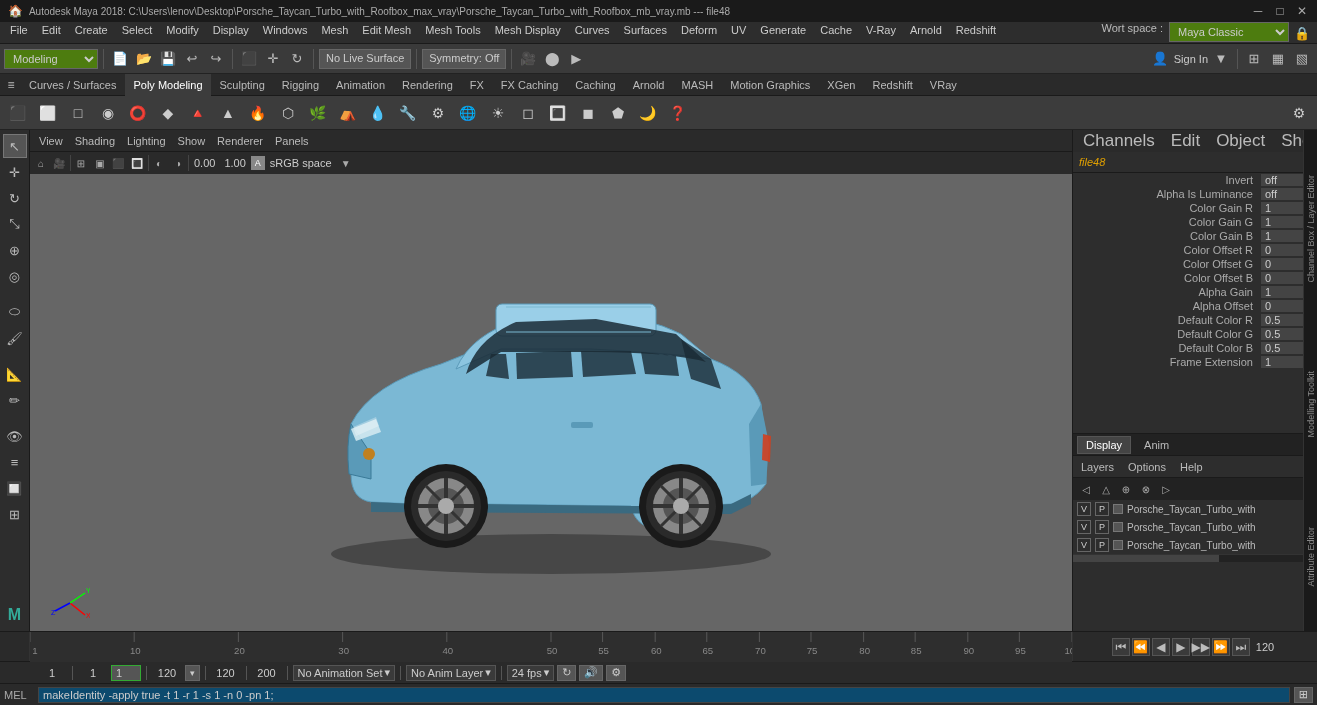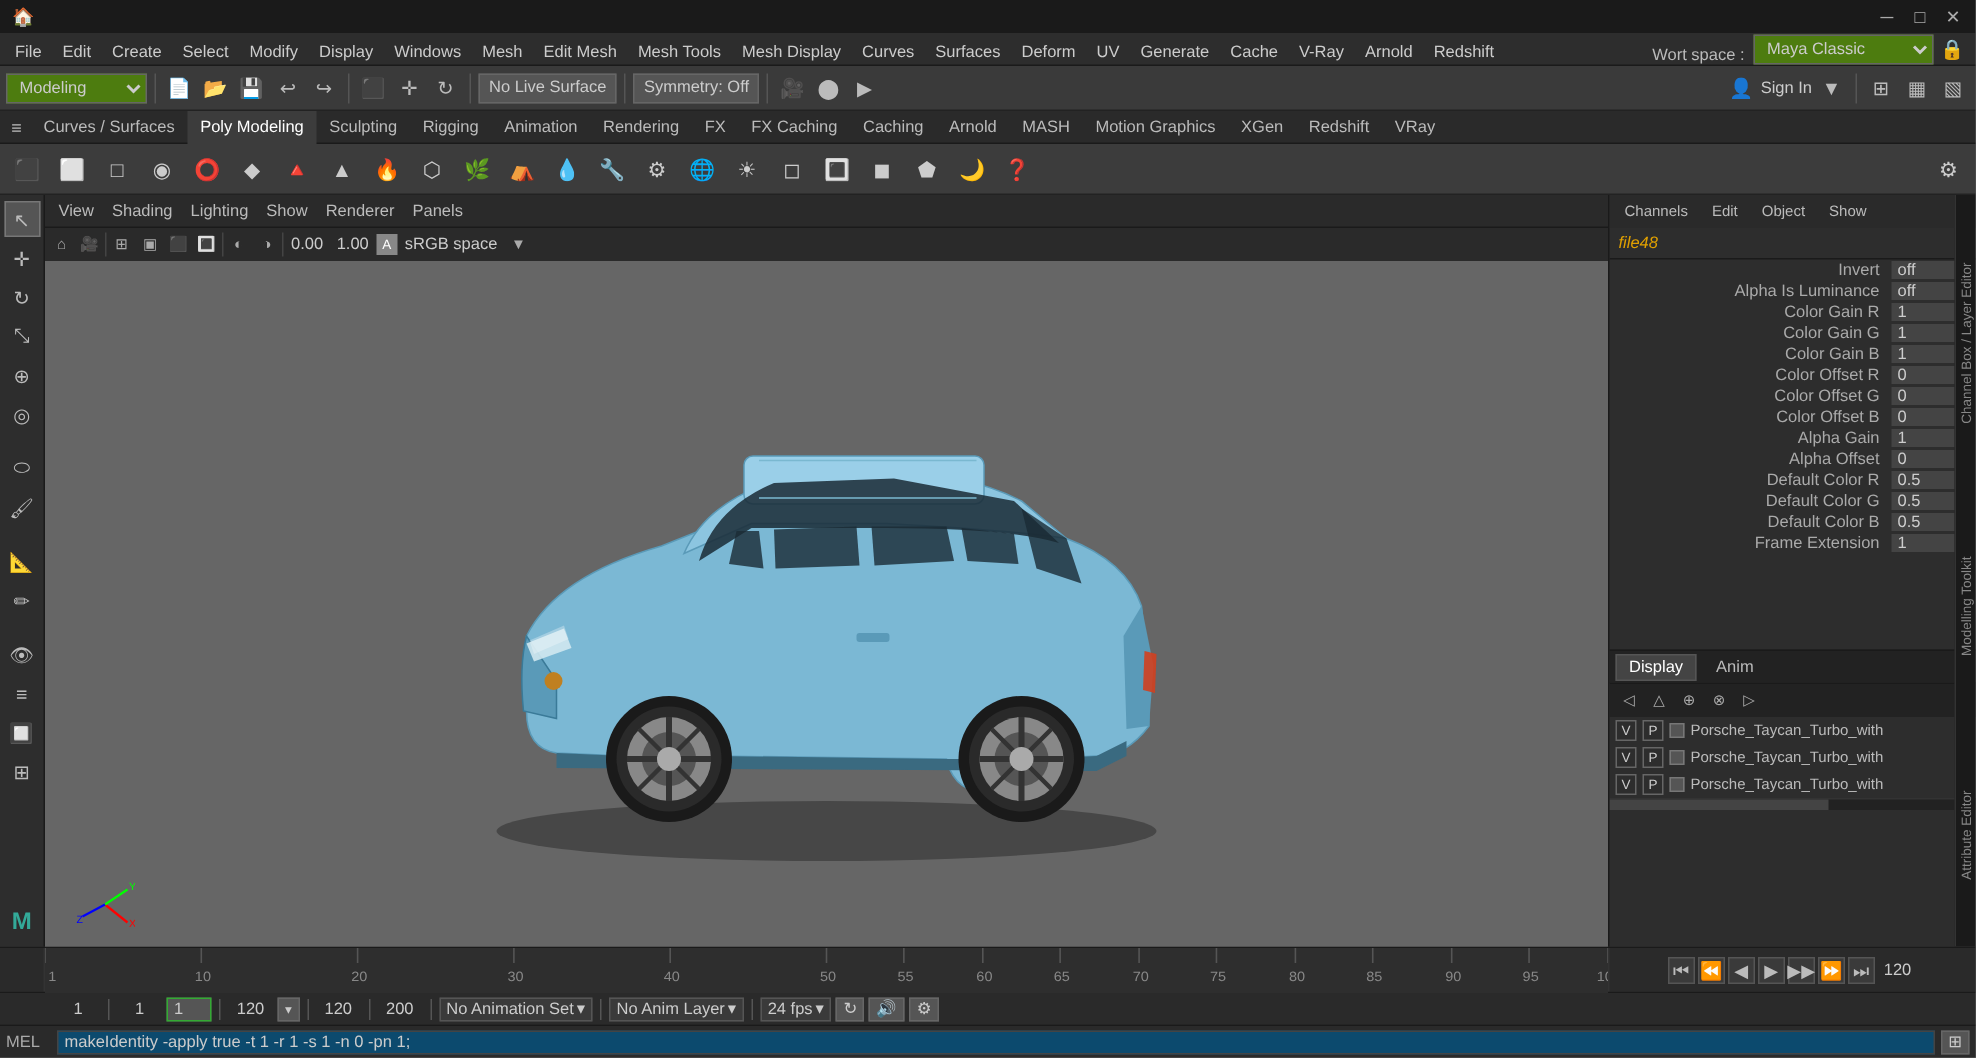--- a/index.html
+++ b/index.html
@@ -5,21 +5,21 @@
     * { margin: 0; padding: 0; box-sizing: border-box; }
     body { width: 1317px; height: 705px; background: #3c3c3c; font-family: Arial, sans-serif; font-size: 11px; color: #ccc; overflow: hidden; }
     
     
     #titlebar { height: 22px; background: #1a1a1a; display: flex; align-items: center; justify-content: space-between; padding: 0 8px; color: #aaa; font-size: 11px; }
     #titlebar-left { display: flex; align-items: center; gap: 6px; }
     #titlebar-right { display: flex; gap: 8px; }
     .tb-btn { width: 14px; height: 14px; display: flex; align-items: center; justify-content: center; cursor: pointer; color: #aaa; font-size: 12px; }
 
     
-    #menubar { height: 22px; background: #2d2d2d; display: flex; align-items: flex-end; padding: 0 4px; gap: 2px; border-bottom: 1px solid #1a1a1a; }
+    #menubar { height: 22px; background: #2d2d2d; display: flex; align-items: flex-start; padding: 0 4px; gap: 2px; border-bottom: 1px solid #1a1a1a; }
     .menu-item { padding: 2px 6px; color: #ccc; font-size: 11px; cursor: pointer; white-space: nowrap; }
 
     
     #toolbar1 { height: 30px; background: #3a3a3a; display: flex; align-items: center; padding: 0 4px; gap: 2px; border-bottom: 1px solid #222; }
     .tb-dropdown { background: #4d7c0f; border: 1px solid #666; color: #ccc; padding: 2px 4px; font-size: 11px; height: 20px; }
     .tb-sep { width: 1px; height: 20px; background: #555; margin: 0 3px; }
     .tb-icon { width: 22px; height: 22px; display: flex; align-items: center; justify-content: center; cursor: pointer; color: #bbb; font-size: 13px; }
     .tb-text-btn { background: #555; border: 1px solid #666; color: #ccc; padding: 2px 6px; font-size: 11px; height: 20px; cursor: pointer; white-space: nowrap; }
 
     
@@ -40,21 +40,21 @@
     .lt-icon.active { background: #555; border-color: #777; }
 
     
     #viewport { flex: 1; background: #555; position: relative; overflow: hidden; }
     .vp-menu { padding: 1px 5px; cursor: pointer; color: #bbb; }
     #viewport-content { width: 100%; height: calc(100% - 22px); background: #666; position: relative; display: flex; align-items: center; justify-content: center; }
 
     
     #right-panel { width: 245px; background: #2d2d2d; display: flex; flex-direction: column; border-left: 1px solid #1a1a1a; overflow: hidden; }
     #channel-tabs { height: 22px; background: #2a2a2a; display: flex; align-items: center; padding: 0 4px; gap: 4px; }
-    .ch-tab { padding: 2px 6px; font-size: 10px; cursor: pointer; color: #bbb; }
+    .ch-tab { padding: 2px 6px; font-size: 17px; cursor: pointer; color: #bbb; }
     #file-name { padding: 4px 6px; color: #e0a000; font-size: 11px; border-bottom: 1px solid #1a1a1a; font-style: italic; }
     #channel-content { flex: 1; overflow-y: auto; }
     .ch-row { display: flex; justify-content: space-between; align-items: center; padding: 1px 6px; font-size: 11px; }
     .ch-label { color: #aaa; text-align: right; flex: 1; padding-right: 8px; }
     .ch-value { color: #ccc; background: #444; min-width: 50px; padding: 0 4px; text-align: left; }
 
     
     #display-anim-tabs { height: 22px; background: #222; display: flex; align-items: center; padding: 0 4px; gap: 4px; border-top: 1px solid #1a1a1a; }
     .da-tab { padding: 2px 8px; font-size: 11px; cursor: pointer; color: #bbb; border: 1px solid transparent; }
     .da-tab.active { background: #444; color: #fff; border-color: #555; }
@@ -97,20 +97,21 @@
     #vp-icon-bar { height: 22px; background: #2a2a2a; display: flex; align-items: center; padding: 0 2px; gap: 1px; overflow: hidden; }
     .vpi { width: 18px; height: 18px; display: flex; align-items: center; justify-content: center; font-size: 10px; color: #aaa; cursor: pointer; }
     .vpi-sep { width: 1px; height: 16px; background: #444; }
   </style>
 </head>
 <body>
 
 <div id="titlebar">
   <div id="titlebar-left">
     <span style="color:#aaa; font-size:12px;">🏠</span>
+    <span style="font-size:10px;">Autodesk Maya 2018: C:\Users\lenov\Desktop\Porsche_Taycan_Turbo_with_Roofbox_max_vray\Porsche_Taycan_Turbo_with_Roofbox_mb_vray.mb --- file48</span>
   </div>
   <div id="titlebar-right">
     <div class="tb-btn">─</div>
     <div class="tb-btn">□</div>
     <div class="tb-btn">✕</div>
   </div>
 </div>
 
 <div id="menubar">
   <span class="menu-item">File</span>
@@ -425,20 +426,25 @@
           <span class="ch-value">1</span>
         </div>
       </div>
 
     <div id="display-anim-tabs">
       <div class="da-tab active">Display</div>
       <div class="da-tab">Anim</div>
     </div>
 
     <div id="layer-panel">
+      <div id="layer-toolbar">
+        <span class="layer-menu">Layers</span>
+        <span class="layer-menu">Options</span>
+        <span class="layer-menu">Help</span>
+      </div>
       <div id="layer-icons">
         <div class="layer-icon">◁</div>
         <div class="layer-icon">△</div>
         <div class="layer-icon">⊕</div>
         <div class="layer-icon">⊗</div>
         <div class="layer-icon">▷</div>
       </div>
 
       <div class="layer-item">
         <div class="layer-v">V</div>

